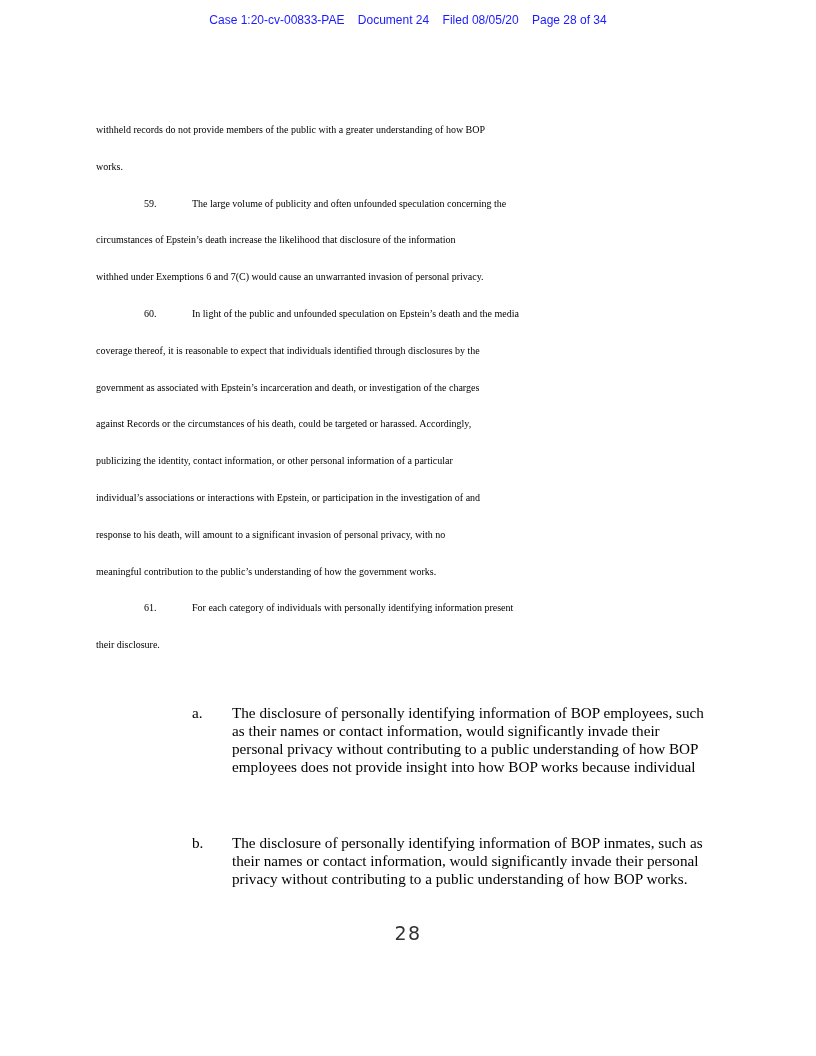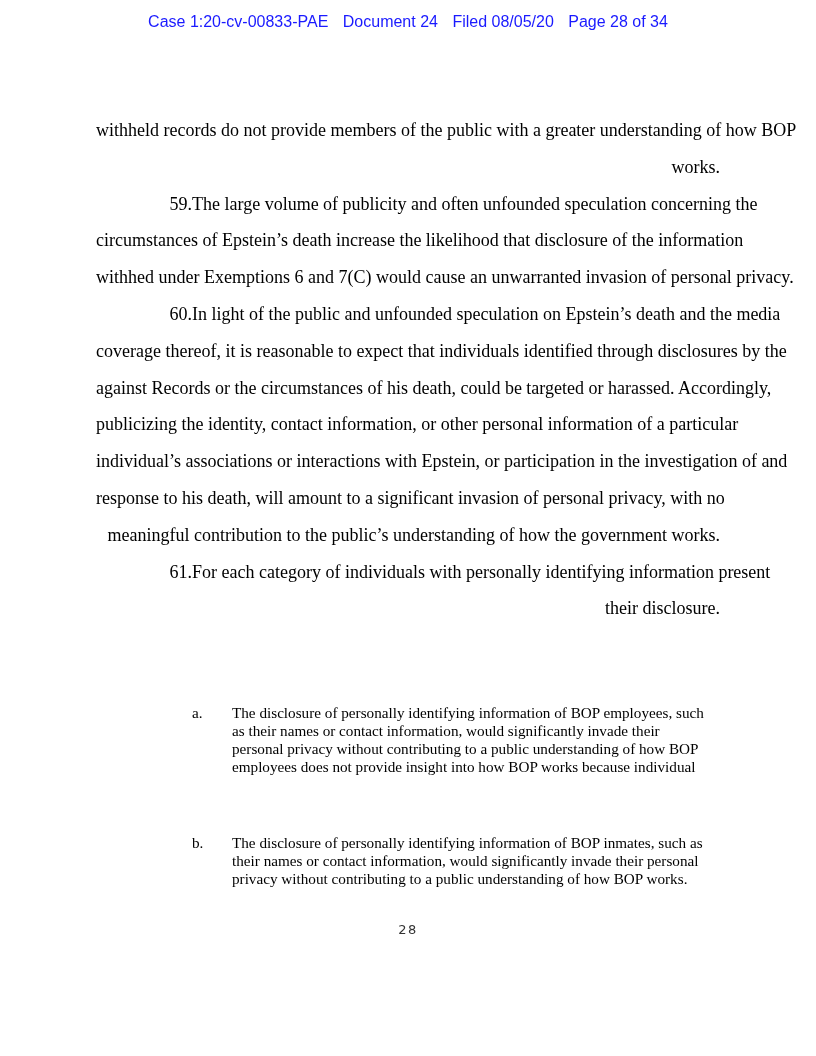--- a/index.html
+++ b/index.html
@@ -15,33 +15,32 @@
     font-family: "Liberation Serif", "DejaVu Serif", serif;
     color: #000000;
   }
   .header {
     position: absolute;
     top: 13px;
     left: 0;
     width: 816px;
     text-align: center;
     font-family: "Liberation Sans", "DejaVu Sans", sans-serif;
-    font-size: 16px;
+    font-size: 12px;
     color: #1a1aff;
     white-space: pre;
   }
   .header span { margin: 0 5px; }
   .body-text {
     position: absolute;
     left: 96px;
     width: 624px;
     top: 112px;
-    font-size: 18px;
+    font-size: 10px;
     line-height: 36.8px;
-    text-align: right;
   }
   .line {
     display: block;
     white-space: nowrap;
     height: 36.8px;
   }
   .indent { padding-left: 48px; }
   .num {
     display: inline-block;
     width: 48px;
@@ -72,21 +71,21 @@
     display: block;
     white-space: nowrap;
   }
   .page-num {
     position: absolute;
     top: 922px;
     left: 0;
     width: 816px;
     text-align: center;
     font-family: "DejaVu Sans", sans-serif;
-    font-size: 13px;
+    font-size: 19px;
     letter-spacing: 1.5px;
     color: #333333;
   }
 </style>
 </head>
 <body>
 
 <div class="header"><span>Case 1:20-cv-00833-PAE</span> <span>Document 24</span> <span>Filed 08/05/20</span> <span>Page 28 of 34</span></div>
 
 <div class="body-text">
@@ -95,20 +94,21 @@
 
   <div>
     <span class="line indent"><span class="num">59.</span><span>The large volume of publicity and often unfounded speculation concerning the</span></span>
     <span class="line">circumstances of Epstein’s death increase the likelihood that disclosure of the information</span>
     <span class="line">withhed under Exemptions 6 and 7(C) would cause an unwarranted invasion of personal privacy.</span>
   </div>
 
   <div>
     <span class="line indent"><span class="num">60.</span><span>In light of the public and unfounded speculation on Epstein’s death and the media</span></span>
     <span class="line">coverage thereof, it is reasonable to expect that individuals identified through disclosures by the</span>
+    <span class="line">government as associated with Epstein’s incarceration and death, or investigation of the charges</span>
     <span class="line">against Records or the circumstances of his death, could be targeted or harassed. Accordingly,</span>
     <span class="line">publicizing the identity, contact information, or other personal information of a particular</span>
     <span class="line">individual’s associations or interactions with Epstein, or participation in the investigation of and</span>
     <span class="line">response to his death, will amount to a significant invasion of personal privacy, with no</span>
     <span class="line">meaningful contribution to the public’s understanding of how the government works.</span>
   </div>
 
   <div>
     <span class="line indent"><span class="num">61.</span><span>For each category of individuals with personally identifying information present</span></span>
     <span class="line">their disclosure.</span>

